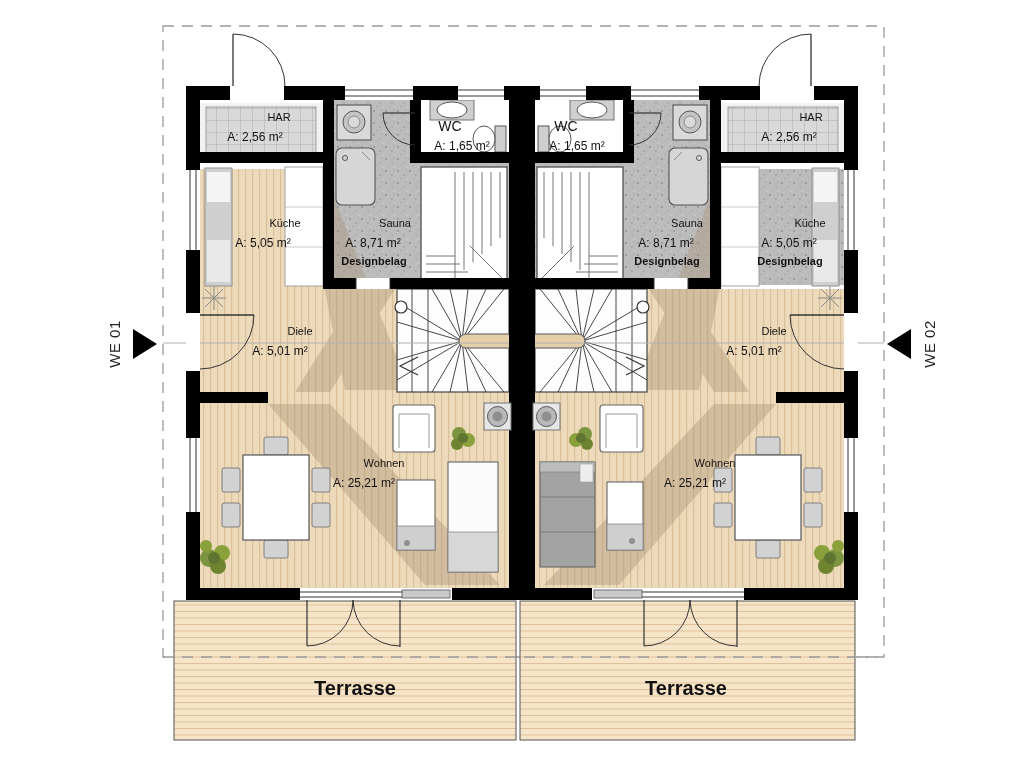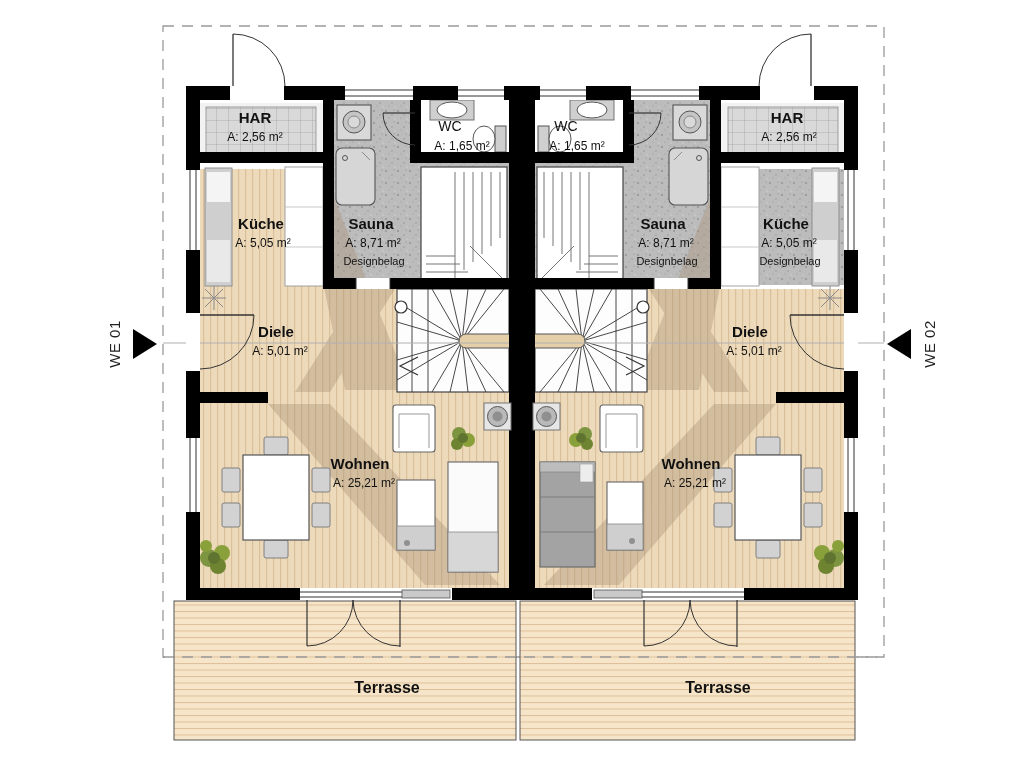--- a/index.html
+++ b/index.html
@@ -1,24 +1,24 @@
 <!DOCTYPE html>
 <html><head>
 <meta charset="utf-8">
 <style>
   html,body{margin:0;padding:0;background:#ffffff;}
   .canvas{position:relative;width:1024px;height:768px;background:#ffffff;overflow:hidden;
           font-family:"Liberation Sans",sans-serif;}
   svg{position:absolute;left:0;top:0;}
   .lbl{position:absolute;transform:translate(-50%,-50%);color:#111;white-space:nowrap;text-align:center;}
-  .room-name{font-weight:bold;font-size:15px;}
+  .room-name{font-weight:normal;font-size:11px;margin-left:24px;}
   .room-name-sm{font-weight:normal;font-size:14px;}
   .room-area{font-size:12px;}
-  .room-note{font-weight:normal;font-size:11px;}
-  .terr-name{font-weight:bold;font-size:16px;margin-left:32px;}
+  .room-note{font-weight:bold;font-size:11px;}
+  .terr-name{font-weight:bold;font-size:20px;}
   .we{font-size:15px;color:#222;letter-spacing:0.5px;}
   .we-left{transform:translate(-50%,-50%) rotate(-90deg);}
   .we-right{transform:translate(-50%,-50%) rotate(-90deg);}
 </style>
 </head>
 <body>
 
 <div class="canvas">
 
 <svg width="1024" height="768" viewBox="0 0 1024 768">

